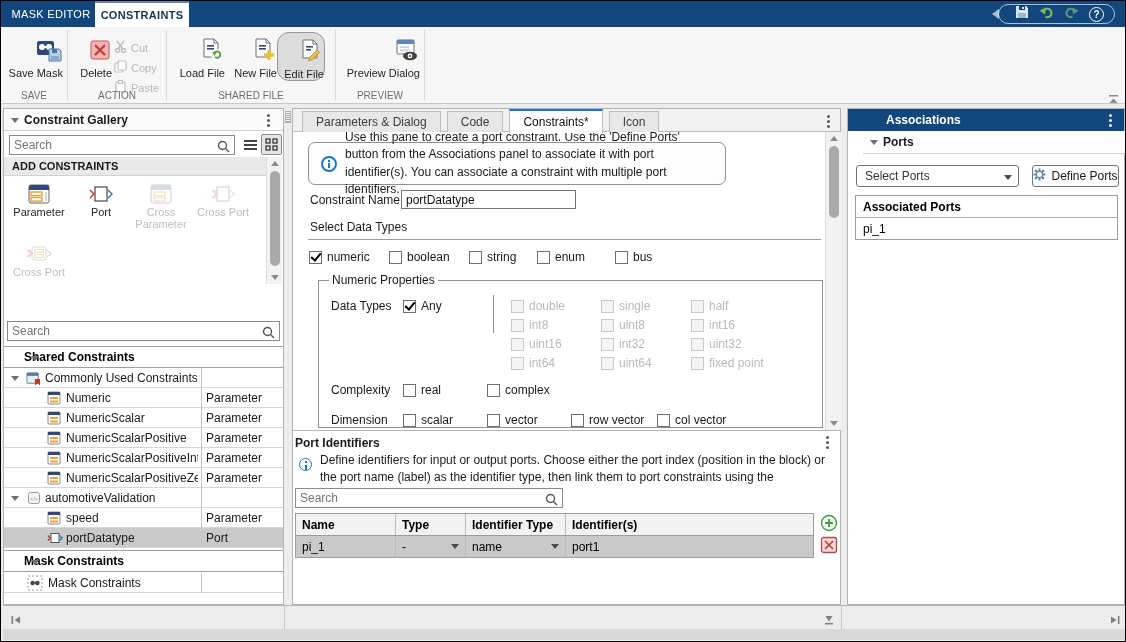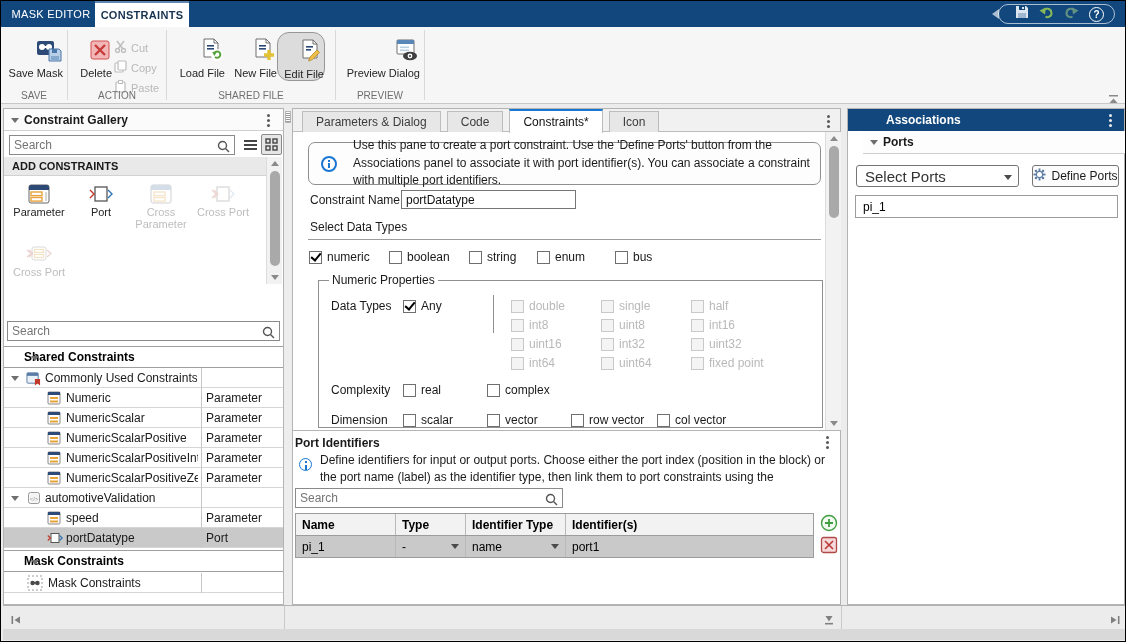--- a/index.html
+++ b/index.html
@@ -100,21 +100,21 @@
   .pcell:last-child { border-right:none; }
   .dd-caret { width:0; height:0; border-left:4px solid transparent; border-right:4px solid transparent; border-top:5px solid #4a4a4a; position:absolute; right:6px; top:8px; }
 
   .roundbtn { position:absolute; width:18px; height:18px; }
 
   
   .assoc-head { position:absolute; left:0; top:0; width:100%; height:22px; background:#11477d; color:#fff; display:flex; align-items:center;padding-left:28px; }
   .assoc-head .title { font-size:12px; font-weight:bold; margin-left:10px; }
   .kebab.white { background:#e8e8e8; box-shadow:0 5px 0 #e8e8e8, 0 10px 0 #e8e8e8; }
   .ports-head { position:absolute; left:0; top:22px; width:100%; height:23px; border-bottom:1px solid #cfcfcf; display:flex; align-items:center; font-size:12px; font-weight:bold; color:#1a1a1a; background:#fdfdfd;margin-left:15px; }
-  .dropdown { position:absolute; height:22px; border:1px solid #767676; border-radius:3px; background:#fff; font-size:15px; color:#333; display:flex; align-items:center; padding-left:8px; }
+  .dropdown { position:absolute; height:22px; border:1px solid #767676; border-radius:3px; background:#fff; font-size:12px; color:#333; display:flex; align-items:center; padding-left:8px; }
   .pushbtn { position:absolute; height:22px; border:1px solid #767676; border-radius:3px; background:#fcfcfc; font-size:12px; color:#1a1a1a; display:flex; align-items:center; justify-content:center; gap:5px; }
   .atable { position:absolute; border:1px solid #9c9c9c; background:#fff; font-size:12px; }
   .atable .ahdr { height:22px; display:flex; align-items:center; padding-left:7px; font-weight:bold; border-bottom:1px solid #adadad; }
   .atable .arow { height:21px; display:flex; align-items:center; padding-left:7px; }
 
   
   .bottombar { position:absolute; left:2px; top:501px; width:1122px; height:24px; background:#ececec; border-top:1px solid #b3b3b3; }
   .bottomstrip { position:absolute; left:2px; top:525px; width:1122px; height:11px; background:#d9d9d9; }
   .cicon { position:absolute; }
 </style>
@@ -504,21 +504,21 @@
 
     <div class="panel center-panel">
       <div class="tabbar">
         <div class="ctab">Parameters &amp; Dialog</div>
         <div class="ctab">Code</div>
         <div class="ctab active">Constraints*</div>
         <div class="ctab">Icon</div>
         <span class="kebab" style="right:10px; top:6px"></span>
       </div>
 
-      <div class="infobox" style="left:15px; top:33px; width:513px; height:43px; padding:0 10px 0 12px; gap:16px">
+      <div class="infobox" style="left:15px; top:33px; width:418px; height:43px; padding:0 10px 0 12px; gap:8px">
         <span class="iico"></span>
         <span class="itext">Use this pane to create a port constraint. Use the 'Define Ports' button from the Associations panel to associate it with port identifier(s). You can associate a constraint with multiple port identifiers.</span>
       </div>
 
       <div class="lbl" style="left:17px; top:84px">Constraint Name:</div>
       <input class="tinput" style="left: 108px; top: 81px; width: 175px;" value="portDatatype">
 
       <div class="lbl" style="left:17px; top:111px">Select Data Types</div>
       <div style="position:absolute; left:15px; top:130px; width:513px; height:1px; background:#9c9c9c"></div>
 
@@ -712,20 +712,21 @@
                 <rect x="2" y="9.6" width="2.4" height="2.4"></rect>
                 <rect x="9.6" y="9.6" width="2.4" height="2.4"></rect>
               </g>
               <circle cx="7" cy="7" r="3.4" fill="#fff" stroke="#5f7fa6" stroke-width="1.4"></circle>
             </svg>
         </span>
         <span>Define Ports</span>
       </div>
 
       <div class="atable" style="left:7px; top:86px; width:263px">
+        <div class="ahdr">Associated Ports</div>
         <div class="arow">pi_1</div>
       </div>
     </div>
 
     <div class="bottombar">
       <div style="position:absolute; left:281px; top:0; width:1px; height:100%; background:#c9c9c9"></div>
       <div style="position:absolute; left:838px; top:0; width:1px; height:100%; background:#c9c9c9"></div>
       <span class="cicon" style="left:7px; top:6px">
         <svg width="12" height="12" viewBox="0 0 12 12">
             <rect x="1.5" y="2" width="1.6" height="8" fill="#808080"></rect>

